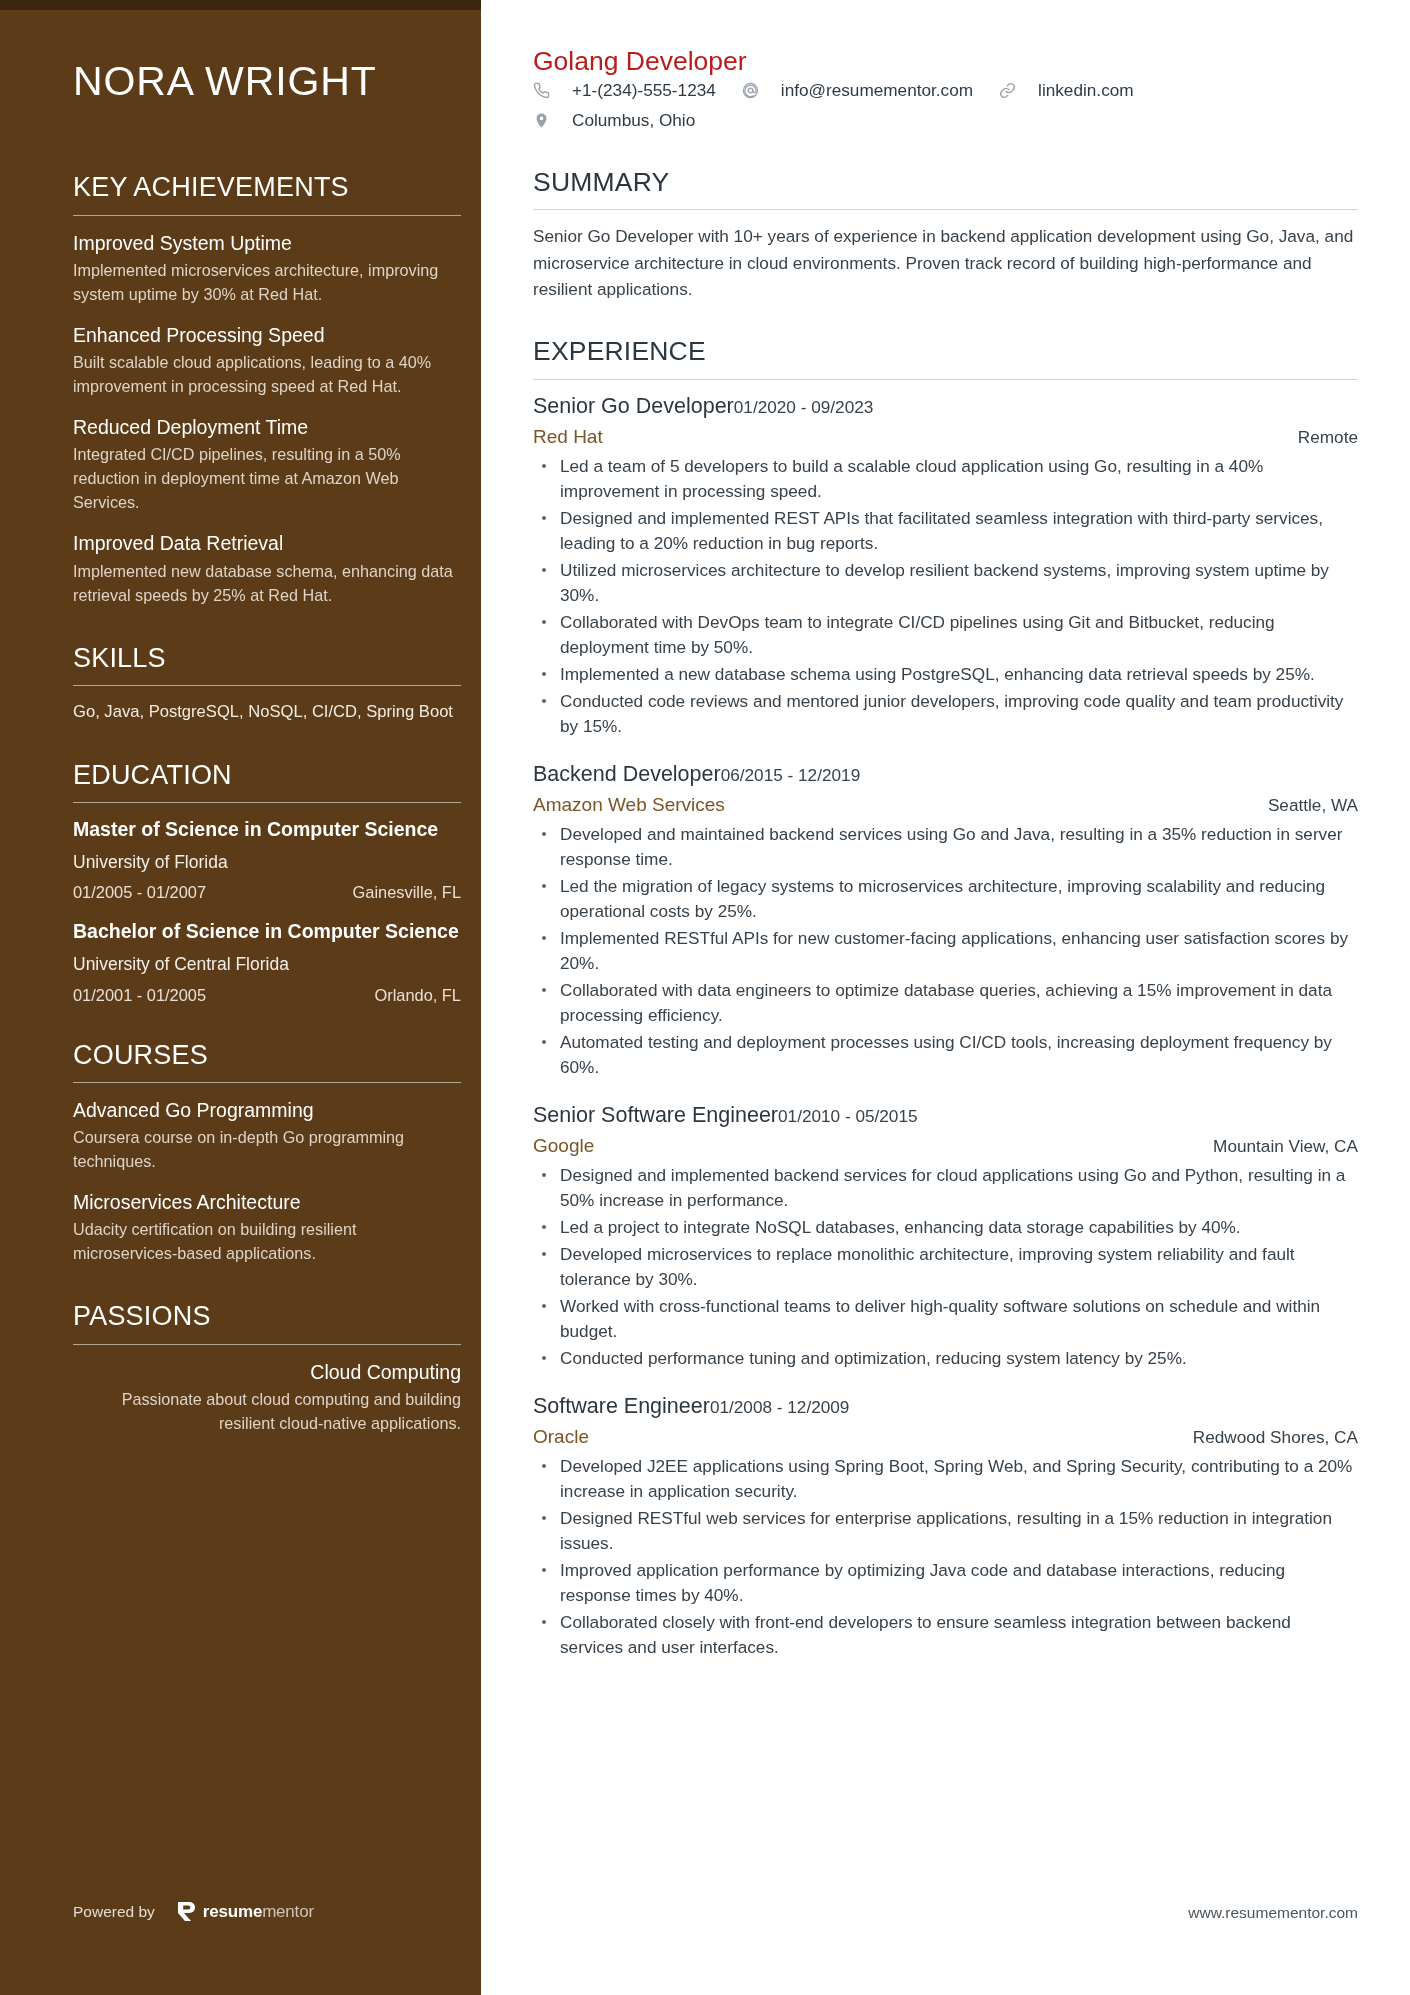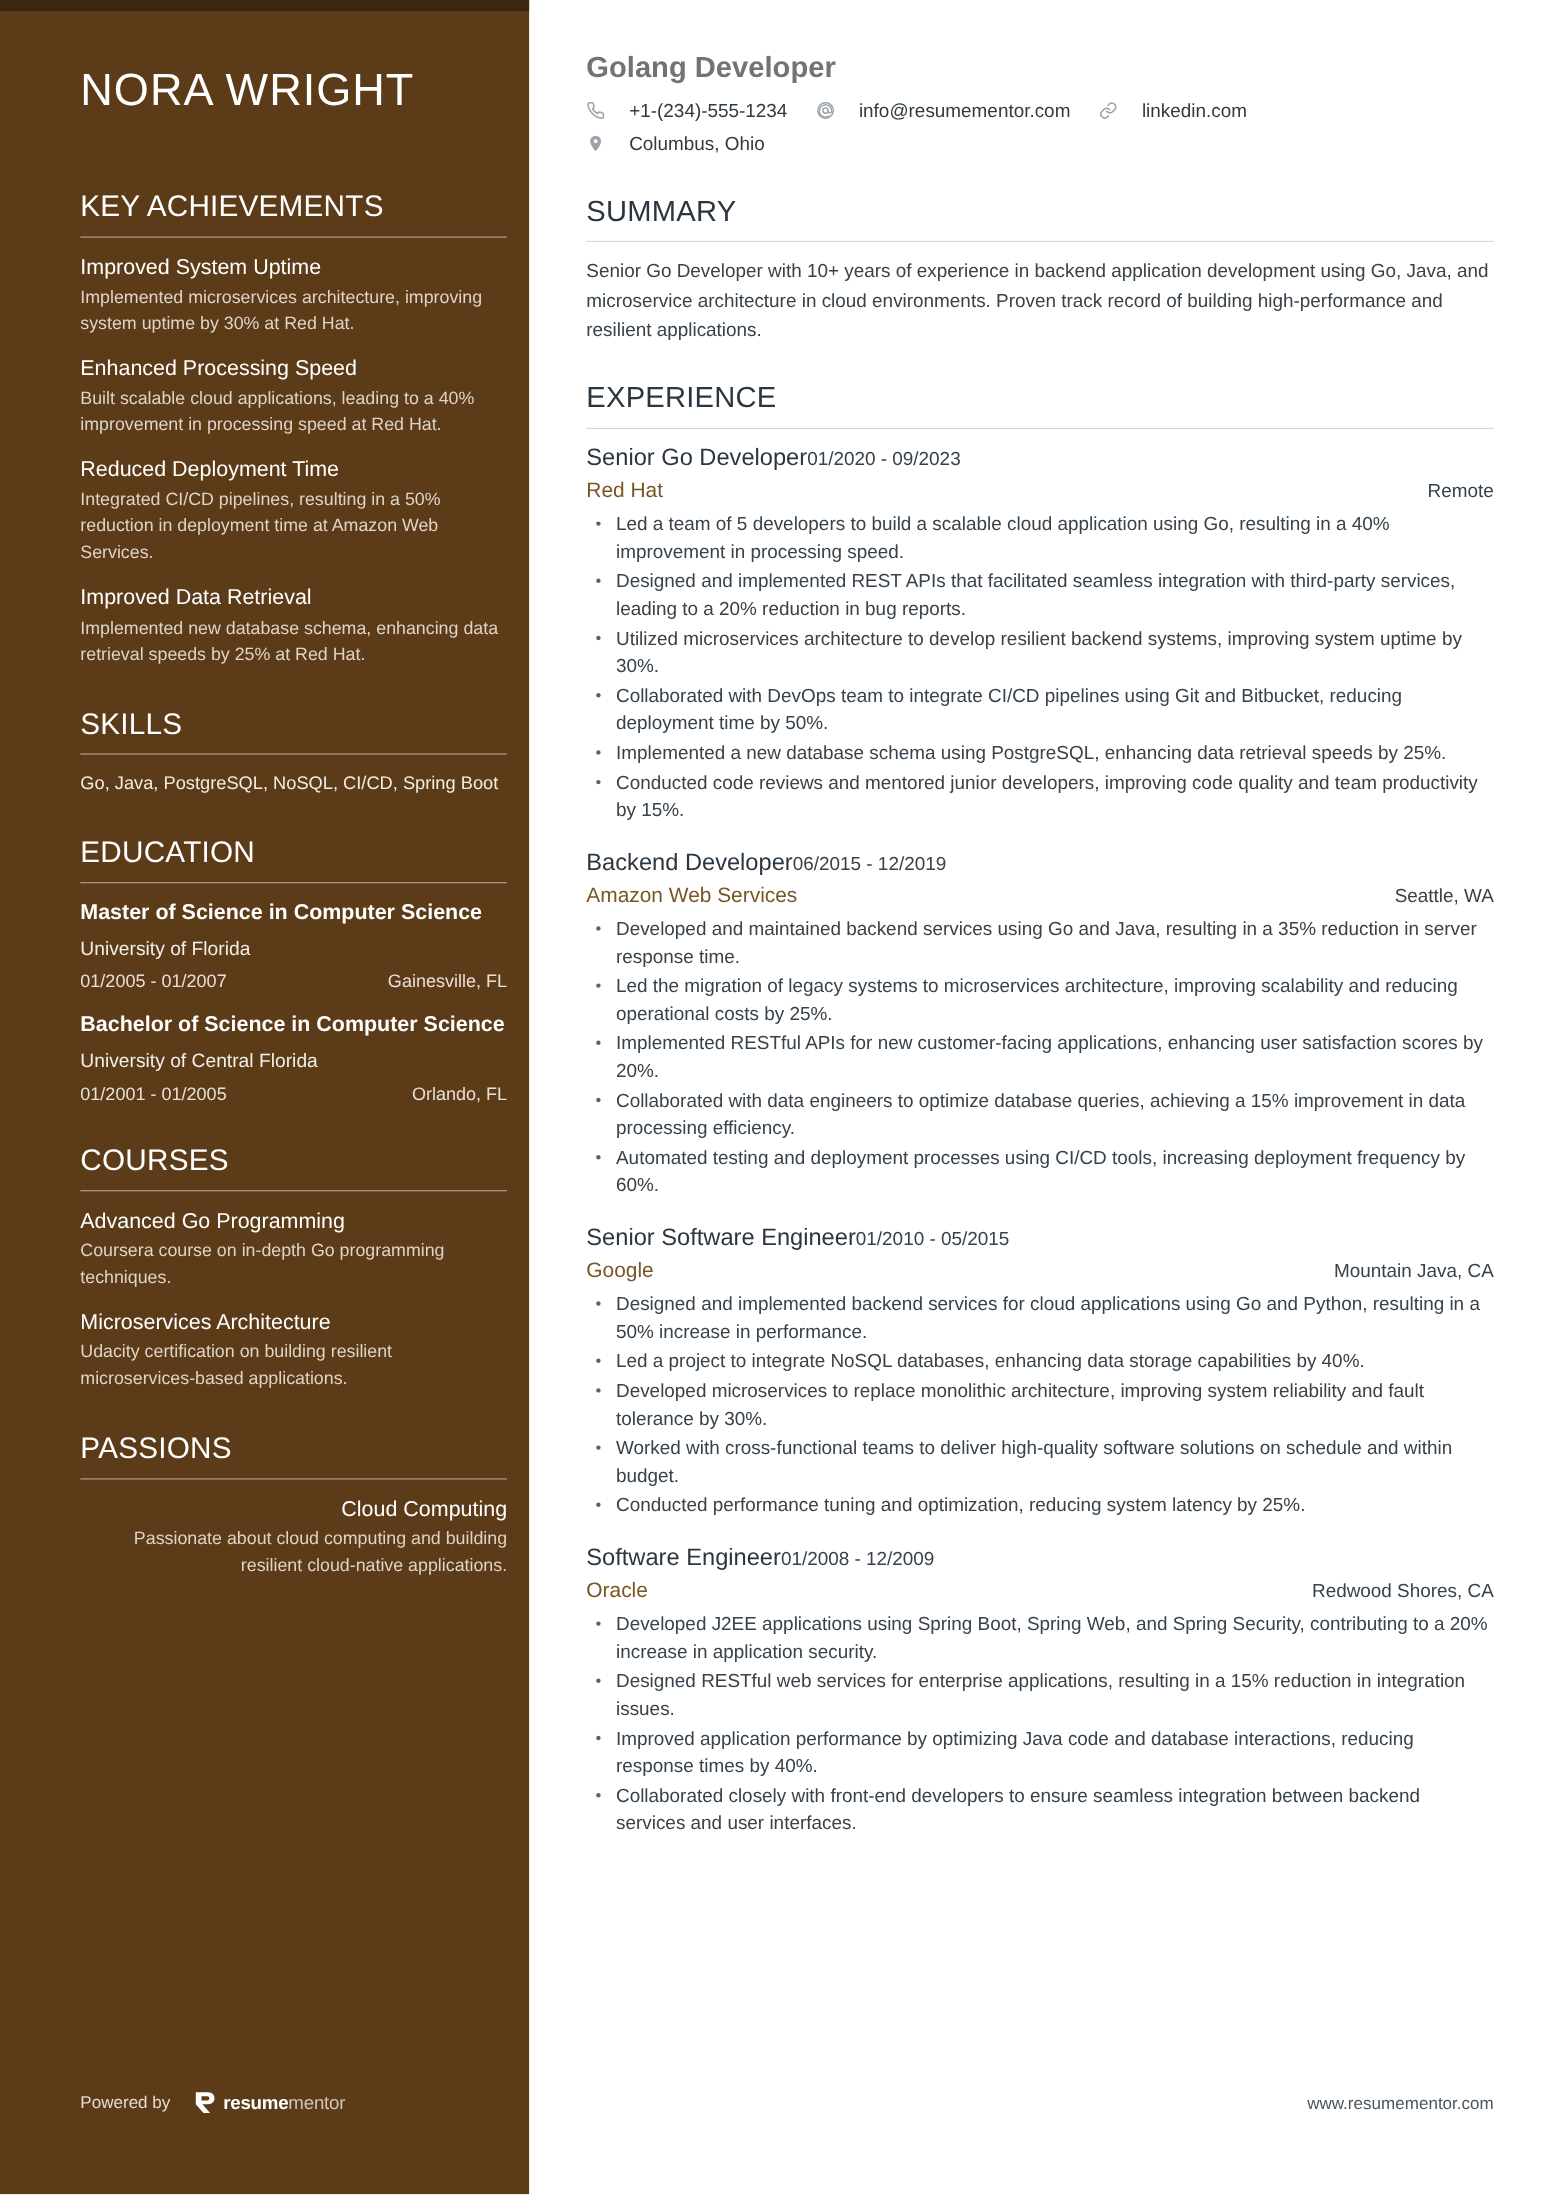--- a/index.html
+++ b/index.html
@@ -150,24 +150,24 @@
   .rm-word span { font-weight: 400; color: #cfc5b8; }
 
   
   .main {
     flex: 1 1 auto;
     padding: 46px 52px 0 52px;
     position: relative;
   }
   .job-title {
     font-size: 26.5px;
-    color: #737373;
-    font-weight: 700;
+    color: #b91c1c;
+    font-weight: 400;
     line-height: 1.2;
-    margin-bottom: 10px;
+    margin-bottom: 0;
   }
   .contacts {
     display: flex;
     flex-wrap: wrap;
     align-items: center;
     column-gap: 26px;
     row-gap: 5px;
     max-width: 620px;
   }
   .contact {
@@ -452,21 +452,21 @@
         </ul>
       </div>
 
       <div class="job">
         <div class="job-row1">
           <div class="job-role">Senior Software Engineer</div>
           <div class="job-dates">01/2010 - 05/2015</div>
         </div>
         <div class="job-row2">
           <div class="job-company">Google</div>
-          <div class="job-location">Mountain Java, CA</div>
+          <div class="job-location">Mountain View, CA</div>
         </div>
         <ul class="bullets">
           <li>Designed and implemented backend services for cloud applications using Go and Python, resulting in a 50% increase in performance.</li>
           <li>Led a project to integrate NoSQL databases, enhancing data storage capabilities by 40%.</li>
           <li>Developed microservices to replace monolithic architecture, improving system reliability and fault tolerance by 30%.</li>
           <li>Worked with cross-functional teams to deliver high-quality software solutions on schedule and within budget.</li>
           <li>Conducted performance tuning and optimization, reducing system latency by 25%.</li>
         </ul>
       </div>
 

